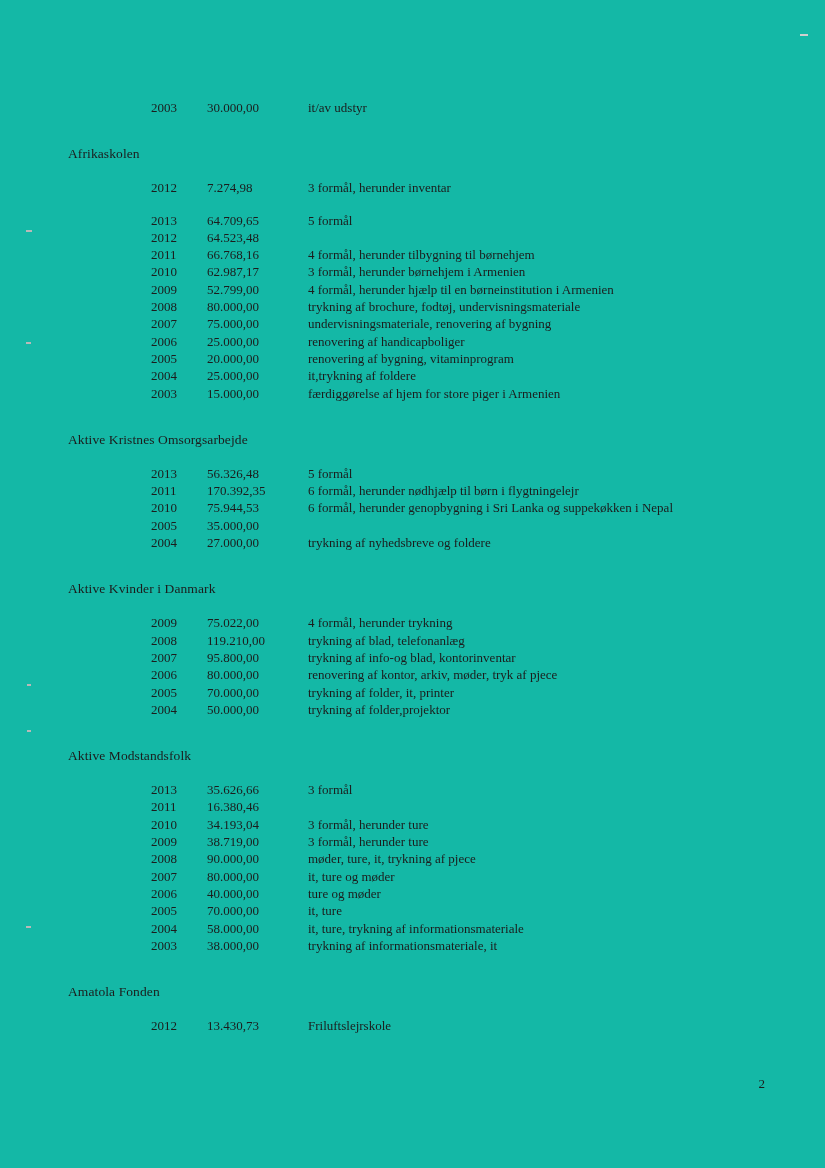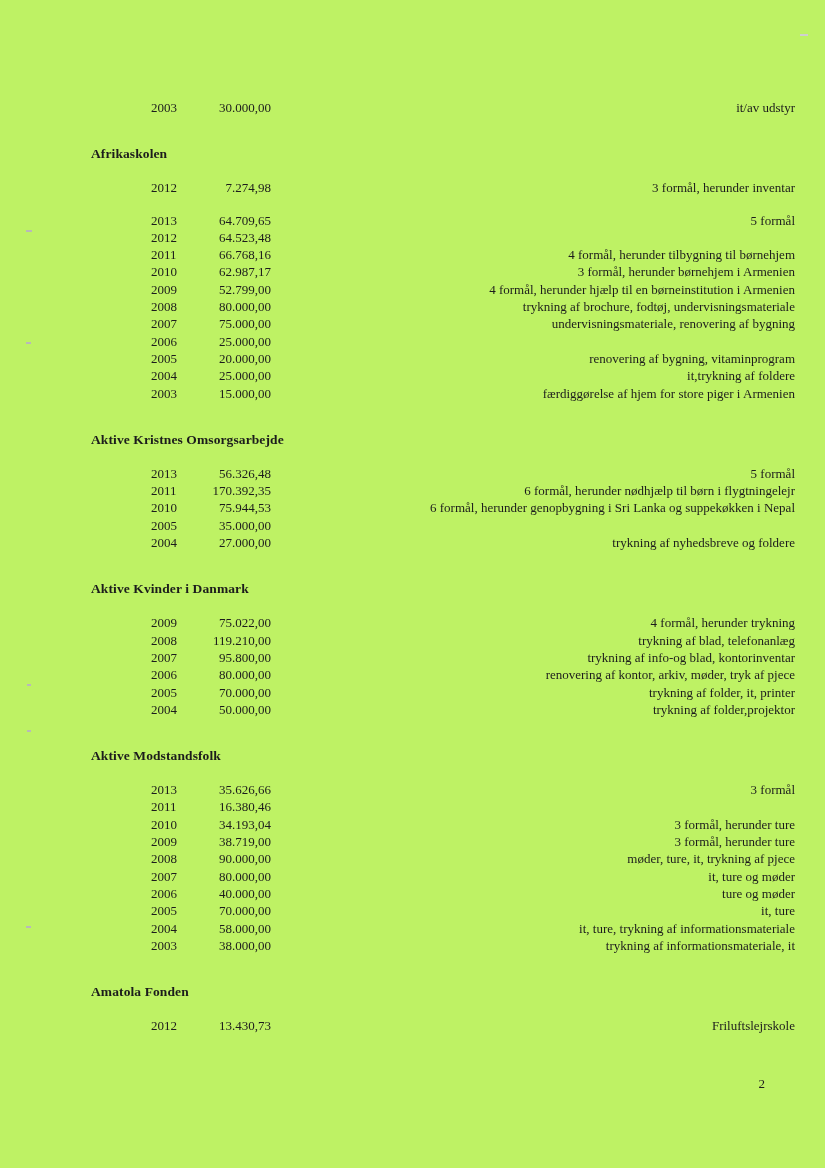--- a/index.html
+++ b/index.html
@@ -4,58 +4,56 @@
 <style>
   html, body {
     margin: 0;
     padding: 0;
     background: #ffffff;
   }
   .page {
     position: relative;
     width: 825px;
     height: 1168px;
-    background: #bef264;
+    background: #14b8a6;
     font-family: "Liberation Serif", "DejaVu Serif", serif;
     font-size: 13px;
     color: #1c1c1c;
     overflow: hidden;
     box-sizing: border-box;
   }
   .content {
     padding-top: 99px;
   }
   .section {
     margin-bottom: 15px;
   }
   .section-heading {
-    margin-left: 91px;
+    margin-left: 68px;
     padding-top: 15px;
     padding-bottom: 17px;
-    font-weight: bold;
+    font-weight: normal;
     font-size: 13.5px;
     letter-spacing: 0.1px;
   }
   .row {
     display: grid;
     grid-template-columns: 56px 64px 1fr;
     padding-left: 151px;
     padding-right: 30px;
     line-height: 17.3px;
   }
   .cell-year {
     text-align: left;
   }
   .cell-amount {
-    text-align: right;
   }
   .cell-desc {
     padding-left: 37px;
     white-space: nowrap;
-    text-align: right;
   }
   .page-number {
     position: absolute;
     right: 60px;
     bottom: 76px;
     font-size: 13px;
   }
   .artifact {
     position: absolute;
     background: #b9b9b9;
@@ -131,20 +129,21 @@
             <div class="cell-desc">trykning af brochure, fodtøj, undervisningsmateriale</div>
           </div>
           <div class="row">
             <div class="cell-year">2007</div>
             <div class="cell-amount">75.000,00</div>
             <div class="cell-desc">undervisningsmateriale, renovering af bygning</div>
           </div>
           <div class="row">
             <div class="cell-year">2006</div>
             <div class="cell-amount">25.000,00</div>
+            <div class="cell-desc">renovering af handicapboliger</div>
           </div>
           <div class="row">
             <div class="cell-year">2005</div>
             <div class="cell-amount">20.000,00</div>
             <div class="cell-desc">renovering af bygning, vitaminprogram</div>
           </div>
           <div class="row">
             <div class="cell-year">2004</div>
             <div class="cell-amount">25.000,00</div>
             <div class="cell-desc">it,trykning af foldere</div>

